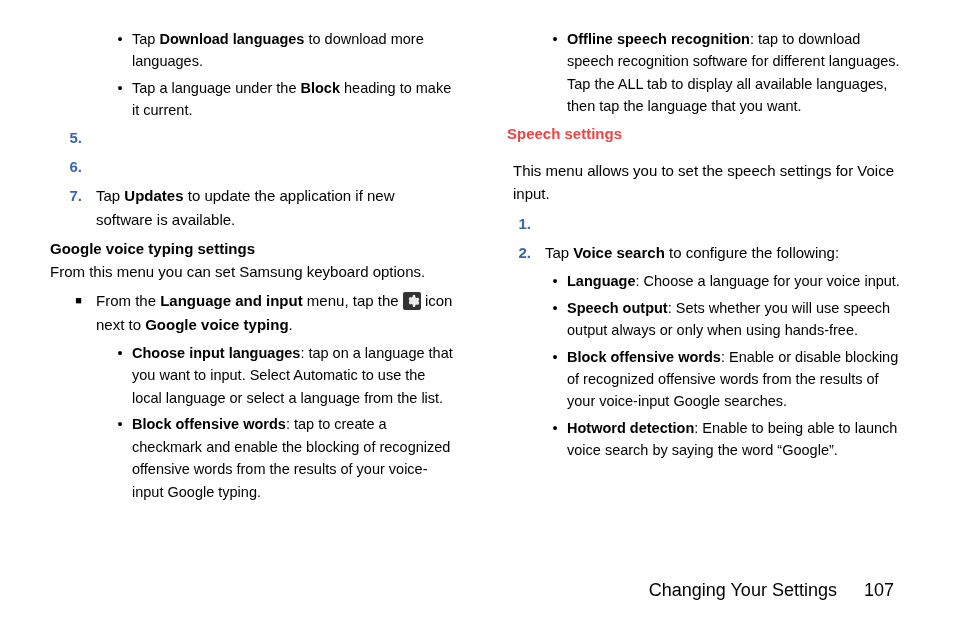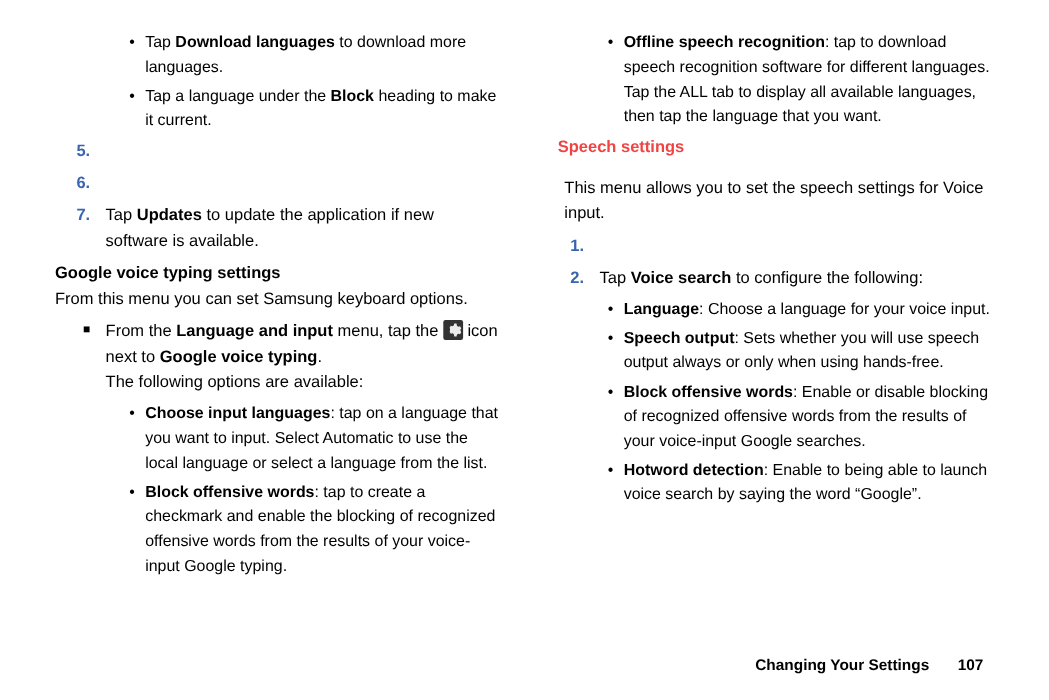--- a/index.html
+++ b/index.html
@@ -94,24 +94,23 @@
     vertical-align: -4px;
     position: relative;
     border-radius: 2px;
   }
   .gear-icon svg { position: absolute; top: 1px; left: 1px; }
 
   b { font-weight: bold; }
 
   .footer {
     position: absolute;
-    bottom: 20px;
+    bottom: 31px;
     right: 60px;
-    font-size: 14px;
-    font-weight: bold;
+    font-size: 18px;
   }
   .footer .pnum { margin-left: 22px; }
 </style>
 </head>
 <body>
 
 <div class="columns">
 
   <div class="col">
 
@@ -140,21 +139,20 @@
     <div class="heading-bold">Google voice typing settings</div>
     <div class="para">From this menu you can set Samsung keyboard options.</div>
 
     <div class="sq-line">
       <span class="sq">■</span>
       <span class="txt">
         <span>From the </span><b>Language and input</b><span> menu, tap the </span><span class="gear-icon"><svg width="16" height="16" viewBox="0 0 16 16">
               <path fill="#fff" d="M8 5a3 3 0 100 6 3 3 0 000-6zm6.4 3l.9-1.5-1.1-1.9-1.7.4a5 5 0 00-1-.6L11 2H9l-.5 1.9a5 5 0 00-1 .6l-1.7-.4-1.1 1.9L5.6 8l-.9 1.5 1.1 1.9 1.7-.4c.3.3.7.5 1 .6L9 14h2l.5-1.9c.3-.1.7-.3 1-.6l1.7.4 1.1-1.9L14.4 8z" opacity=".9"></path>
             </svg></span><span> icon next to </span><b>Google voice typing</b><span>.</span>
         <br>
-        <span>The following options are available:</span>
       </span>
     </div>
 
     <div class="sub-bullets">
       <div class="bullet-line">
         <span class="dot">•</span>
         <span class="txt"><b>Choose input languages</b><span>: tap on a language that you want to input. Select Automatic to use the local language or select a language from the list.</span></span>
       </div>
       <div class="bullet-line">
         <span class="dot">•</span>

